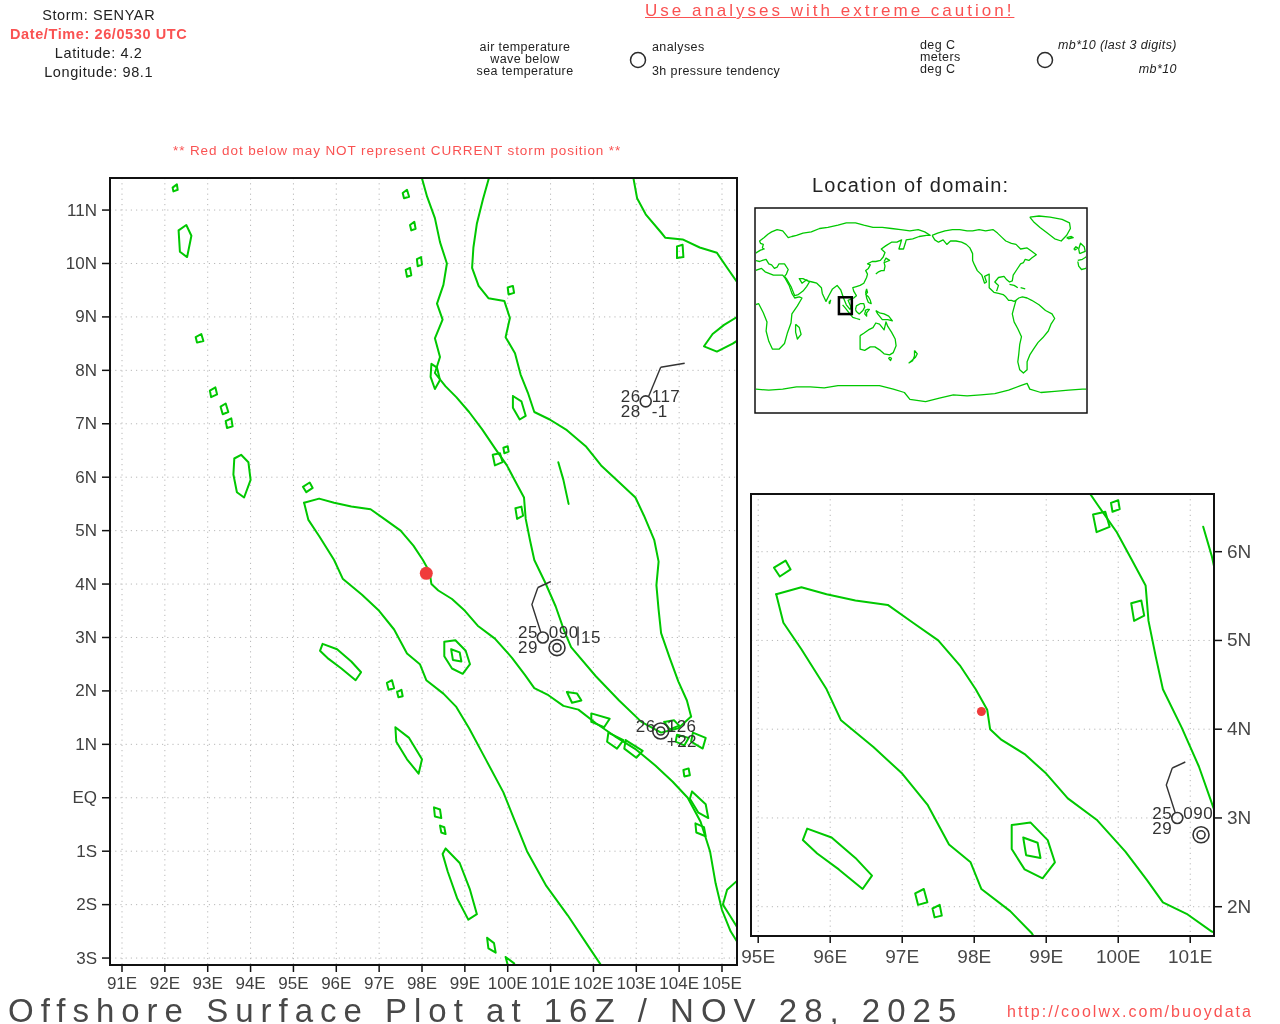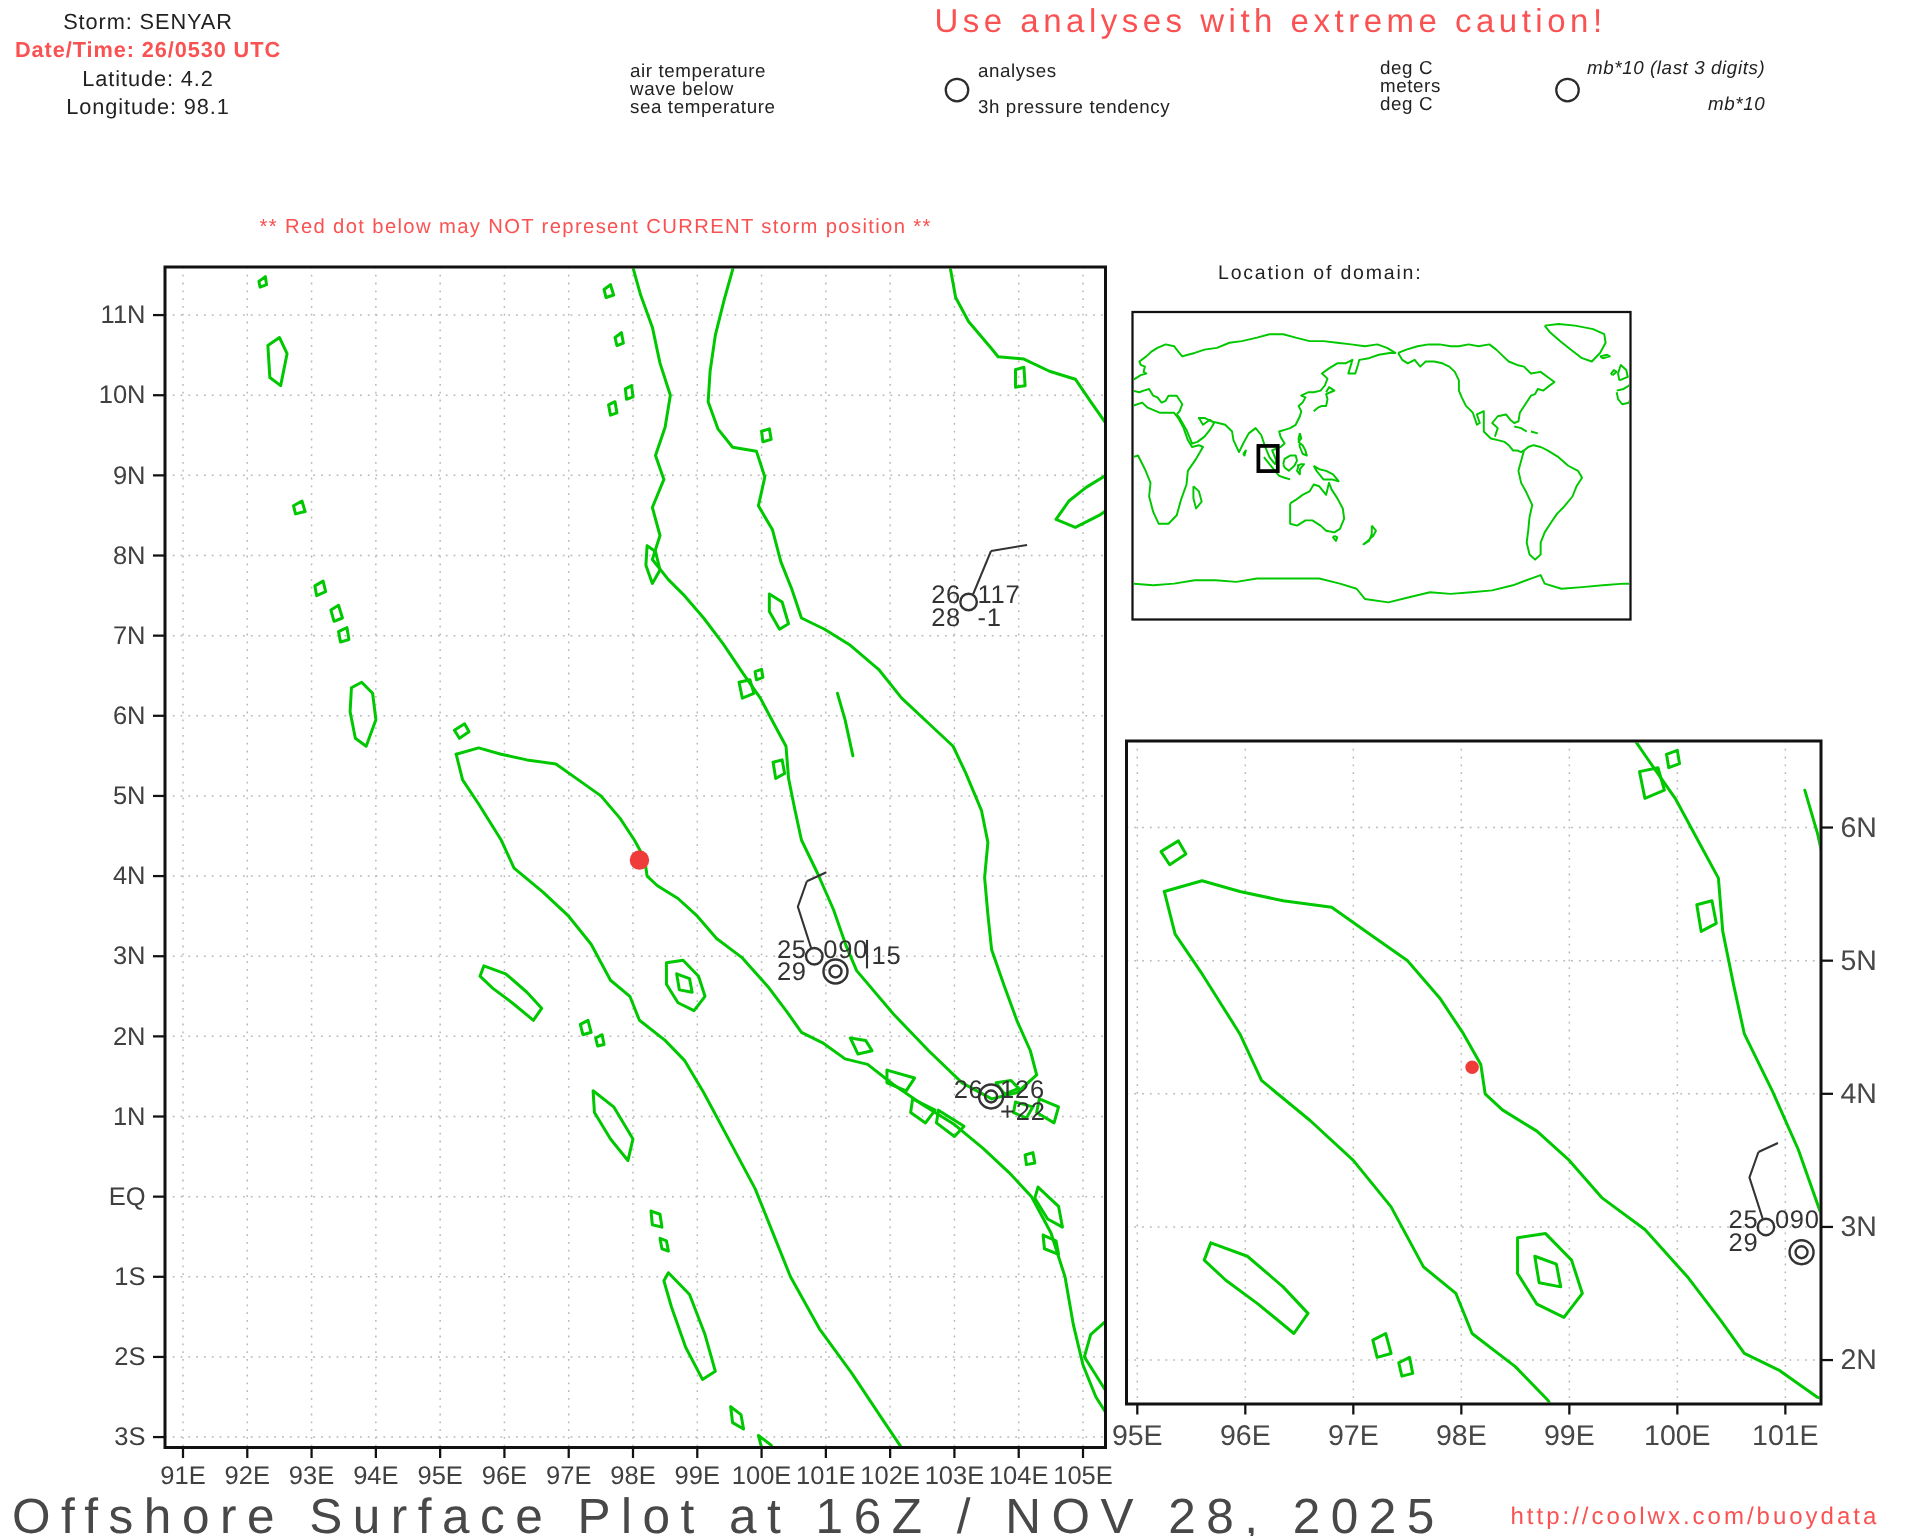--- a/index.html
+++ b/index.html
@@ -3,29 +3,29 @@
 <meta charset="utf-8">
 <style>
   html,body{margin:0;padding:0;background:#fff;}
   .canvas{position:relative;width:1280px;height:1024px;background:#fff;overflow:hidden;
           font-family:"Liberation Sans","DejaVu Sans",sans-serif;}
   .abs{position:absolute;}
   .red{color:#fa5252;}
   .blk{color:#222;text-align:center;}
   .hdr{left:10px;top:6px;font-size:14.5px;line-height:19px;letter-spacing:.6px;}
   .hdr .bold{font-weight:700;text-align:center;}
-  .caution{left:623px;top:1px;font-size:22px;letter-spacing:3px;white-space:nowrap;}
+  .caution{left:645px;top:1px;font-size:17px;letter-spacing:3px;white-space:nowrap;text-decoration:underline;}
   .warn{left:173px;top:143px;font-size:13.5px;letter-spacing:.9px;white-space:nowrap;}
   .leg{font-size:12.5px;color:#222;letter-spacing:.4px;}
   .leg .lrow{height:11.8px;line-height:11.8px;white-space:nowrap;}
-  .leg-cl{left:420px;top:42px;width:210px;text-align:left;}
+  .leg-cl{left:420px;top:42px;width:210px;text-align:center;}
   .leg-cr{left:652px;top:42px;text-align:left;}
   .leg-ul{left:920px;top:40px;width:115px;text-align:left;}
   .leg-ur{left:1058px;top:40px;text-align:right;font-style:italic;}
-  .domttl{left:812px;top:174px;font-size:13px;letter-spacing:1.2px;color:#222;white-space:nowrap;}
+  .domttl{left:812px;top:174px;font-size:20px;letter-spacing:1.2px;color:#222;white-space:nowrap;}
   .ftitle{left:8px;top:992px;font-size:33px;letter-spacing:7px;color:#484848;white-space:nowrap;}
   .furl{left:1007px;top:1003px;font-size:16px;letter-spacing:2px;white-space:nowrap;}
   svg{position:absolute;left:0;top:0;}
   svg text{font-family:"Liberation Sans","DejaVu Sans",sans-serif;}
   .axlab{fill:#404040;font-size:17px;}
   .axlab2{fill:#474747;font-size:19px;}
   .stxt{fill:#333;font-size:17px;letter-spacing:.5px;}
 </style>
 </head>
 <body>

